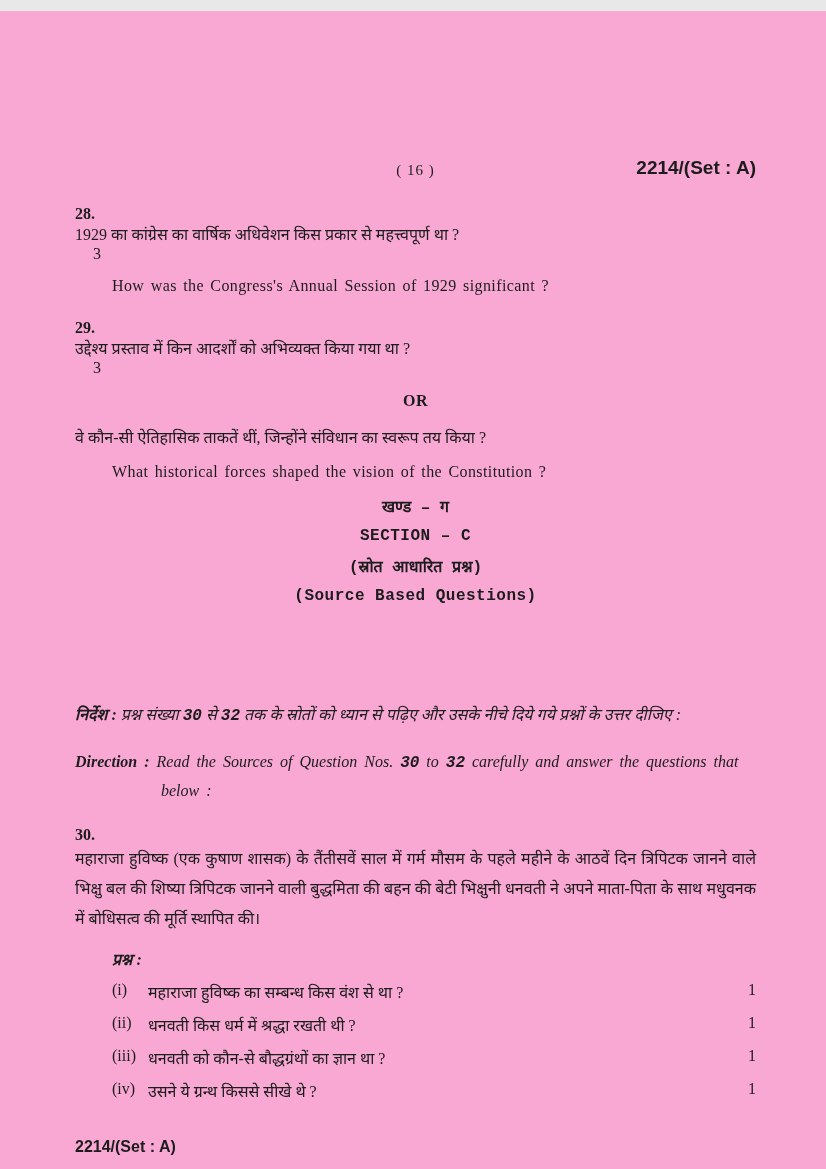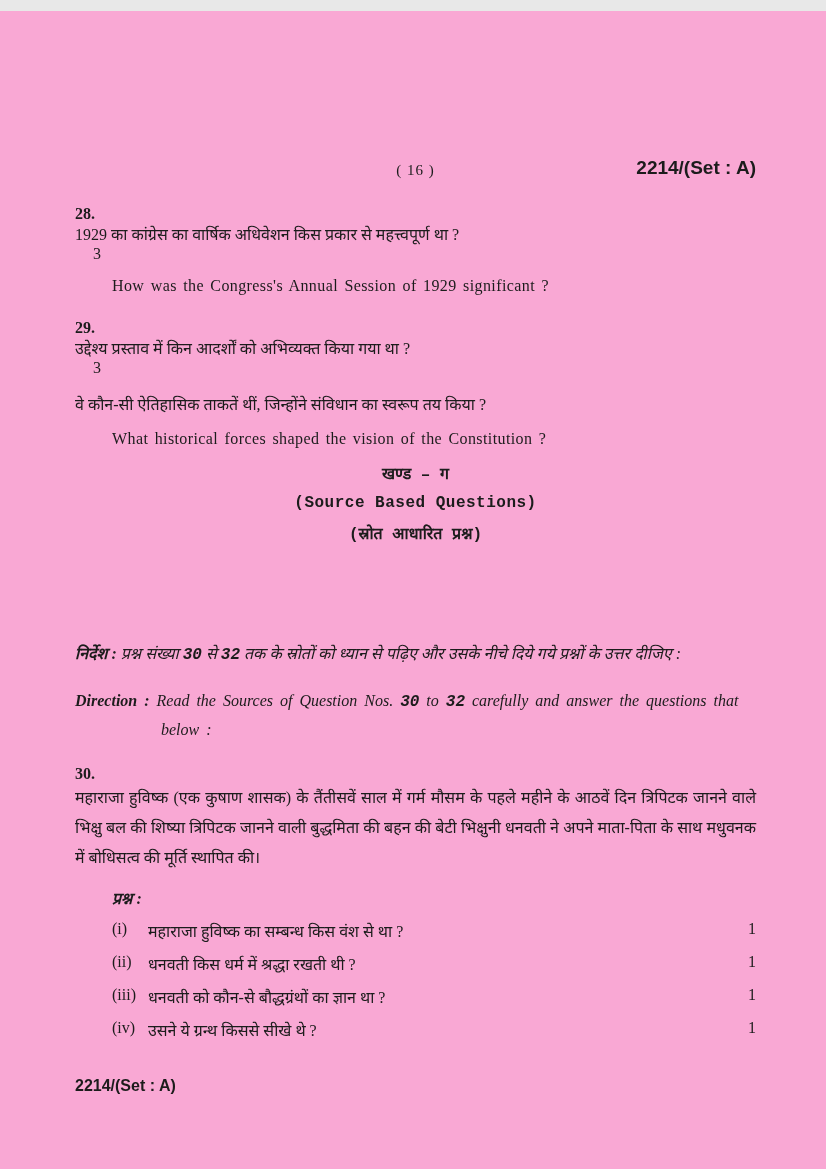--- a/index.html
+++ b/index.html
@@ -136,29 +136,31 @@
     <div class="q-english">How was the Congress's Annual Session of 1929 significant ?</div>
   </div>
 
   <div class="q-block" style="margin-top:24px;">
     <div class="q-row">
       <span class="q-num">29.</span>
       <span class="q-text">उद्देश्य प्रस्ताव में किन आदर्शों को अभिव्यक्त किया गया था ?</span>
       <span class="q-marks">3</span>
     </div>
 
+    <div class="center-line bold or-english">OR</div>
 
     <div class="alt-hindi">वे कौन-सी ऐतिहासिक ताकतें थीं, जिन्होंने संविधान का स्वरूप तय किया ?</div>
     <div class="alt-english">What historical forces shaped the vision of the Constitution ?</div>
   </div>
 
   <div class="section-block">
     <div class="center-line bold section-line">खण्ड – ग</div>
+    <div class="center-line bold section-line section-en">SECTION – C</div>
+    <div class="center-line bold section-line">(स्रोत आधारित प्रश्न)</div>
     <div class="center-line bold section-line section-en">(Source Based Questions)</div>
-    <div class="center-line bold section-line">(स्रोत आधारित प्रश्न)</div>
   </div>
 
   <div class="direction-block">
     <div class="direction-hindi">
       <span class="dir-label">निर्देश :</span>
       <span>प्रश्न संख्या </span><span class="dir-num">30</span><span> से </span><span class="dir-num">32</span><span> तक के स्रोतों को ध्यान से पढ़िए और उसके नीचे दिये गये प्रश्नों के उत्तर दीजिए :</span>
     </div>
     <div class="direction-english">
       <span class="dir-label">Direction :</span>
       <span>Read the Sources of Question Nos. </span><span class="dir-num">30</span><span> to </span><span class="dir-num">32</span><span> carefully and answer the questions that below :</span>

